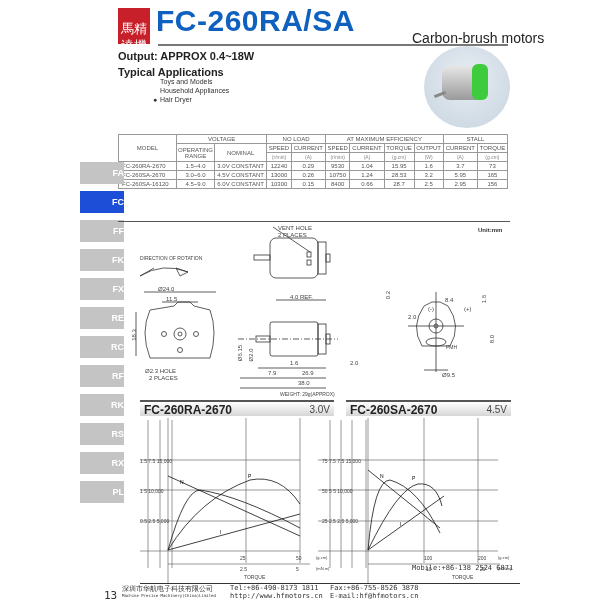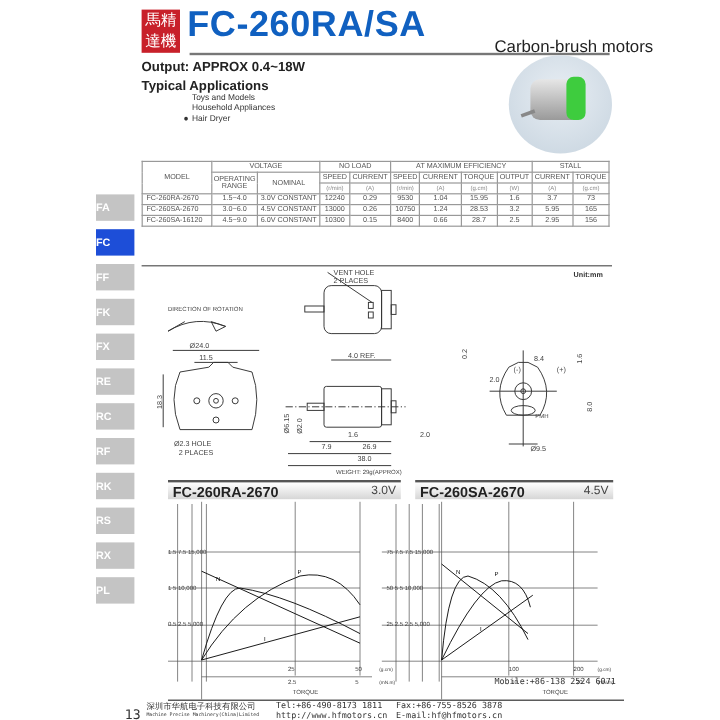--- a/index.html
+++ b/index.html
@@ -1,37 +1,37 @@
 <!DOCTYPE html>
 <html><head>
 <meta charset="utf-8">
 <style>
   * { box-sizing: border-box; margin: 0; padding: 0; }
   body { width: 600px; height: 600px; background: #ffffff; font-family: "Liberation Sans", sans-serif; color: #222; position: relative; overflow: hidden; }
   .abs { position: absolute; }
-  .logo { left: 118px; top: 8px; width: 32px; height: 36px; background: #c8202a; color: #fff; font-family: "DejaVu Serif", serif; font-size: 13px; line-height: 17px; text-align: center; padding-top: 1px; }
+  .logo { left: 118px; top: 8px; width: 32px; height: 36px; background: #c8202a; color: #fff; font-family: "DejaVu Serif", serif; font-size: 13px; line-height: 17px; text-align: center; padding-top: 12px; }
   .title { left: 156px; top: 4px; font-size: 30px; font-weight: bold; color: #1060c0; letter-spacing: 0.5px; }
   .title-rule { left: 158px; top: 44px; width: 350px; height: 2px; background: #777; }
   .subtitle { left: 412px; top: 30px; font-size: 14px; color: #222; }
   .output { left: 118px; top: 50px; font-size: 11px; font-weight: bold; color: #222; }
   .apps-title { left: 118px; top: 66px; font-size: 11px; font-weight: bold; color: #222; }
   .apps { left: 160px; top: 77px; font-size: 7px; color: #333; line-height: 9px; }
   .apps .bul { position: absolute; left: -7px; }
   .photo { left: 424px; top: 46px; width: 86px; height: 82px; border-radius: 50%; background: radial-gradient(circle at 50% 40%, #e8eef4, #c6d3de); }
   .motor-body { left: 442px; top: 66px; width: 42px; height: 34px; border-radius: 8px; background: linear-gradient(#e6e6e6, #9a9a9a); }
   .motor-cap { left: 472px; top: 64px; width: 16px; height: 36px; border-radius: 6px; background: #3ecc3e; }
   .motor-shaft { left: 434px; top: 93px; width: 12px; height: 3px; background: #888; transform: rotate(-20deg); }
 
   table.spec { position: absolute; left: 118px; top: 134px; width: 390px; border-collapse: collapse; font-size: 6px; color: #555; }
   table.spec td { border: 1px solid #999; text-align: center; height: 9px; padding: 0 1px; white-space: nowrap; }
   table.spec td.model { text-align: left; padding-left: 3px; }
   table.spec .unit { font-size: 5px; color: #888; }
 
   .tabs { left: 80px; top: 162px; width: 32px; }
-  .tab { width: 32px; height: 22px; background: #c4c4c4; color: #fff; font-size: 9px; font-weight: bold; text-align: left; line-height: 22px; margin-bottom: 7px; }
+  .tab { width: 44px; height: 22px; background: #c4c4c4; color: #fff; font-size: 9px; font-weight: bold; text-align: right; line-height: 22px; margin-bottom: 7px; }
   .tab.active { background: #1d4ed8; }
 
   .sec-rule { height: 1px; background: #555; }
   .unit-mm { left: 478px; top: 227px; font-size: 6px; font-weight: bold; color: #333; }
   .small { font-size: 6px; color: #444; }
   .draw { stroke: #333; fill: none; stroke-width: 0.8; }
 
   .chart-head { height: 16px; background: linear-gradient(#ffffff, #d6d6d6); border-top: 2px solid #555; }
   .chart-head .name { position: absolute; left: 4px; top: 1px; font-size: 12px; font-weight: bold; color: #222; }
   .chart-head .volt { position: absolute; right: 4px; top: 2px; font-size: 10px; color: #444; }

